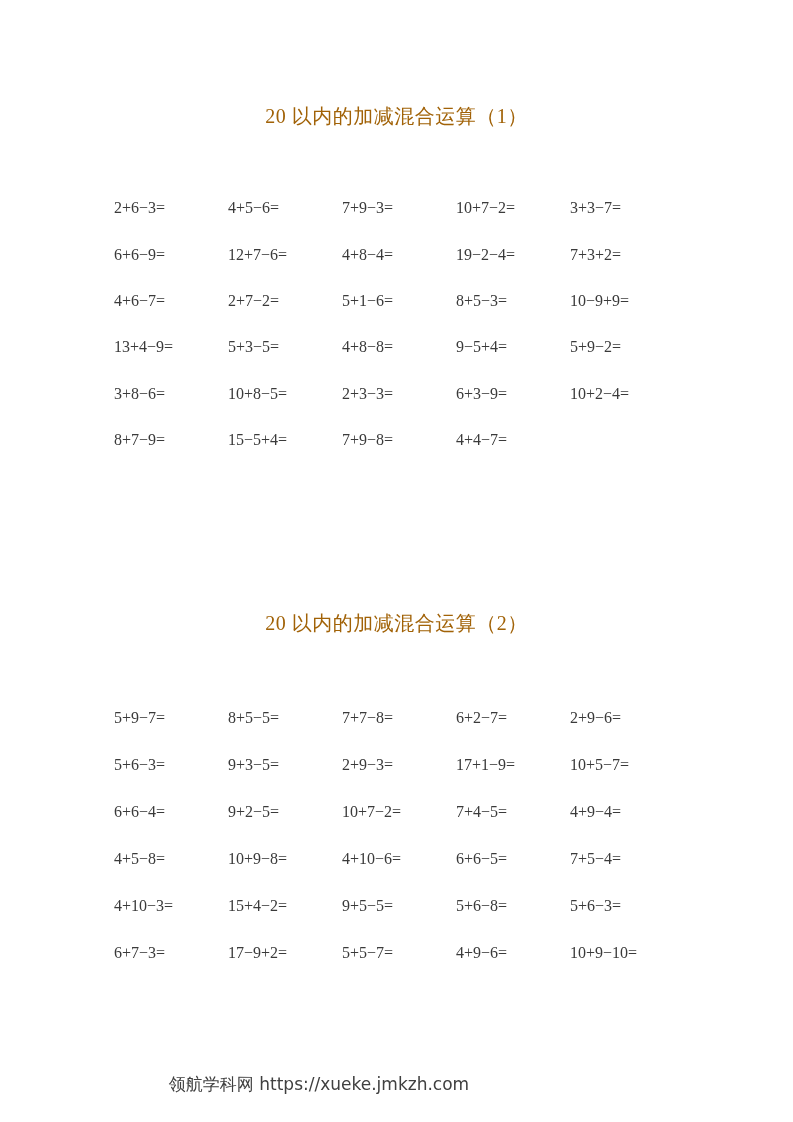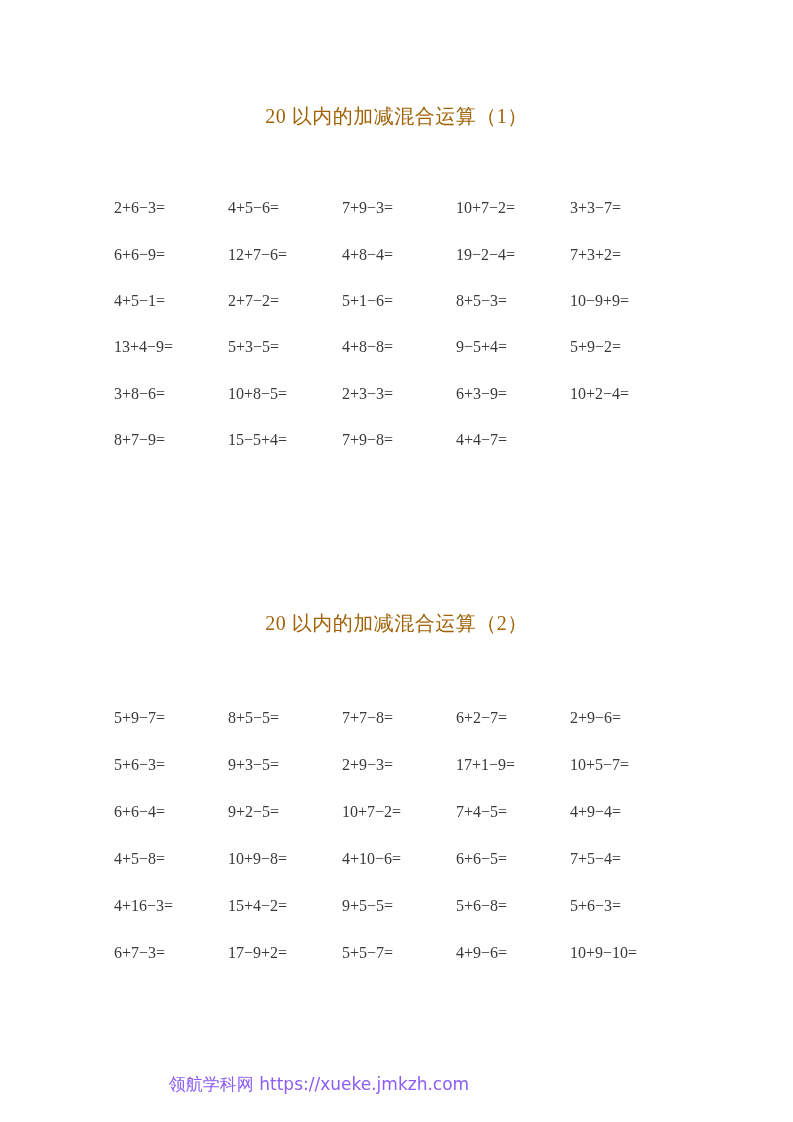--- a/index.html
+++ b/index.html
@@ -46,42 +46,42 @@
   }
   .footer {
     position: absolute;
     top: 1072px;
     left: 0;
     width: 638px;
     text-align: center;
     font-family: "DejaVu Sans", "Liberation Sans", sans-serif;
     font-size: 17px;
     line-height: 24px;
-    color: #8b5cf6;
+    color: #404040;
   }
 </style>
 </head>
 <body>
 
 <div class="page">
 
   <div class="sheet-title title-1">20 以内的加减混合运算（1）</div>
 
   <div class="problem-grid grid-1">
       <div class="problem">2+6−3=</div>
       <div class="problem">4+5−6=</div>
       <div class="problem">7+9−3=</div>
       <div class="problem">10+7−2=</div>
       <div class="problem">3+3−7=</div>
       <div class="problem">6+6−9=</div>
       <div class="problem">12+7−6=</div>
       <div class="problem">4+8−4=</div>
       <div class="problem">19−2−4=</div>
       <div class="problem">7+3+2=</div>
-      <div class="problem">4+5−1=</div>
+      <div class="problem">4+6−7=</div>
       <div class="problem">2+7−2=</div>
       <div class="problem">5+1−6=</div>
       <div class="problem">8+5−3=</div>
       <div class="problem">10−9+9=</div>
       <div class="problem">13+4−9=</div>
       <div class="problem">5+3−5=</div>
       <div class="problem">4+8−8=</div>
       <div class="problem">9−5+4=</div>
       <div class="problem">5+9−2=</div>
       <div class="problem">3+8−6=</div>
@@ -111,21 +111,21 @@
       <div class="problem">6+6−4=</div>
       <div class="problem">9+2−5=</div>
       <div class="problem">10+7−2=</div>
       <div class="problem">7+4−5=</div>
       <div class="problem">4+9−4=</div>
       <div class="problem">4+5−8=</div>
       <div class="problem">10+9−8=</div>
       <div class="problem">4+10−6=</div>
       <div class="problem">6+6−5=</div>
       <div class="problem">7+5−4=</div>
-      <div class="problem">4+16−3=</div>
+      <div class="problem">4+10−3=</div>
       <div class="problem">15+4−2=</div>
       <div class="problem">9+5−5=</div>
       <div class="problem">5+6−8=</div>
       <div class="problem">5+6−3=</div>
       <div class="problem">6+7−3=</div>
       <div class="problem">17−9+2=</div>
       <div class="problem">5+5−7=</div>
       <div class="problem">4+9−6=</div>
       <div class="problem">10+9−10=</div>
     </div>

